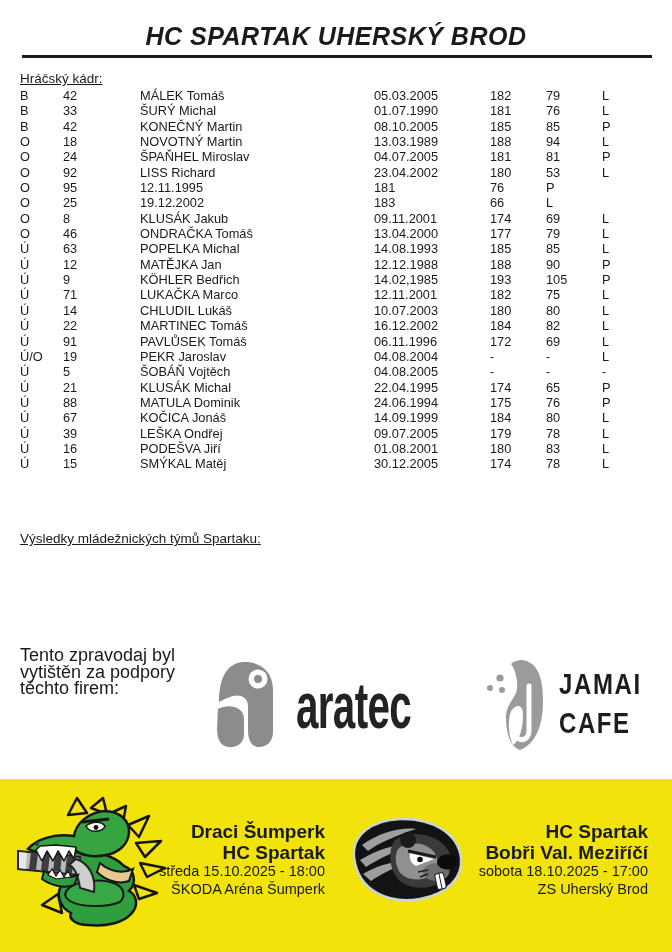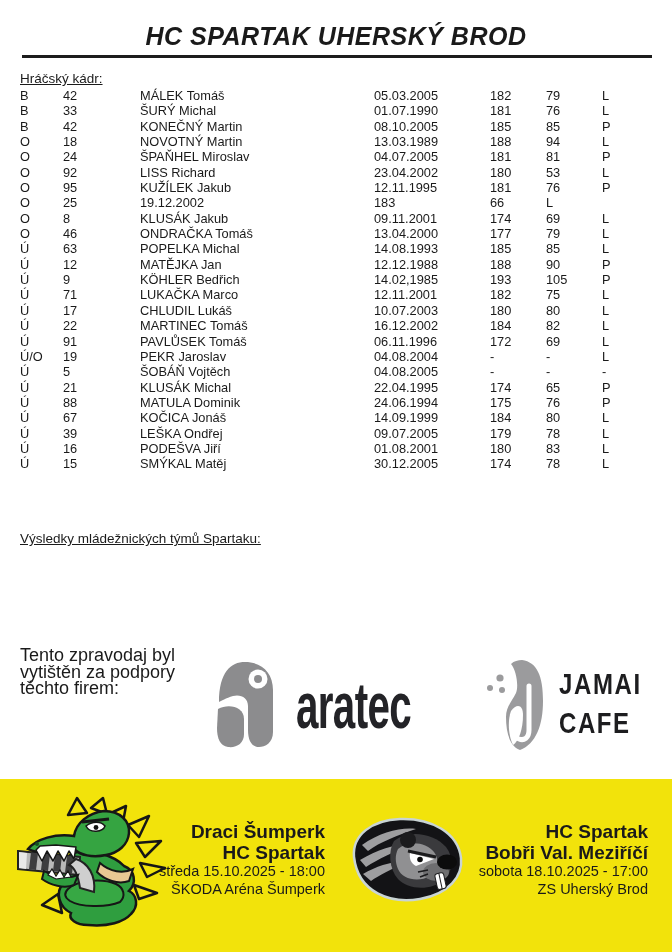--- a/index.html
+++ b/index.html
@@ -100,21 +100,20 @@
       <span>92</span>
       <span>LISS Richard</span>
       <span>23.04.2002</span>
       <span>180</span>
       <span>53</span>
       <span>L</span>
     </div>
       <div class="player-row">
       <span>O</span>
       <span>95</span>
-      <span>KUŽÍLEK Jakub</span>
       <span>12.11.1995</span>
       <span>181</span>
       <span>76</span>
       <span>P</span>
     </div>
       <div class="player-row">
       <span>O</span>
       <span>25</span>
       <span>19.12.2002</span>
       <span>183</span>
@@ -170,21 +169,21 @@
       <span>Ú</span>
       <span>71</span>
       <span>LUKAČKA Marco</span>
       <span>12.11.2001</span>
       <span>182</span>
       <span>75</span>
       <span>L</span>
     </div>
       <div class="player-row">
       <span>Ú</span>
-      <span>17</span>
+      <span>14</span>
       <span>CHLUDIL Lukáš</span>
       <span>10.07.2003</span>
       <span>180</span>
       <span>80</span>
       <span>L</span>
     </div>
       <div class="player-row">
       <span>Ú</span>
       <span>22</span>
       <span>MARTINEC Tomáš</span>

